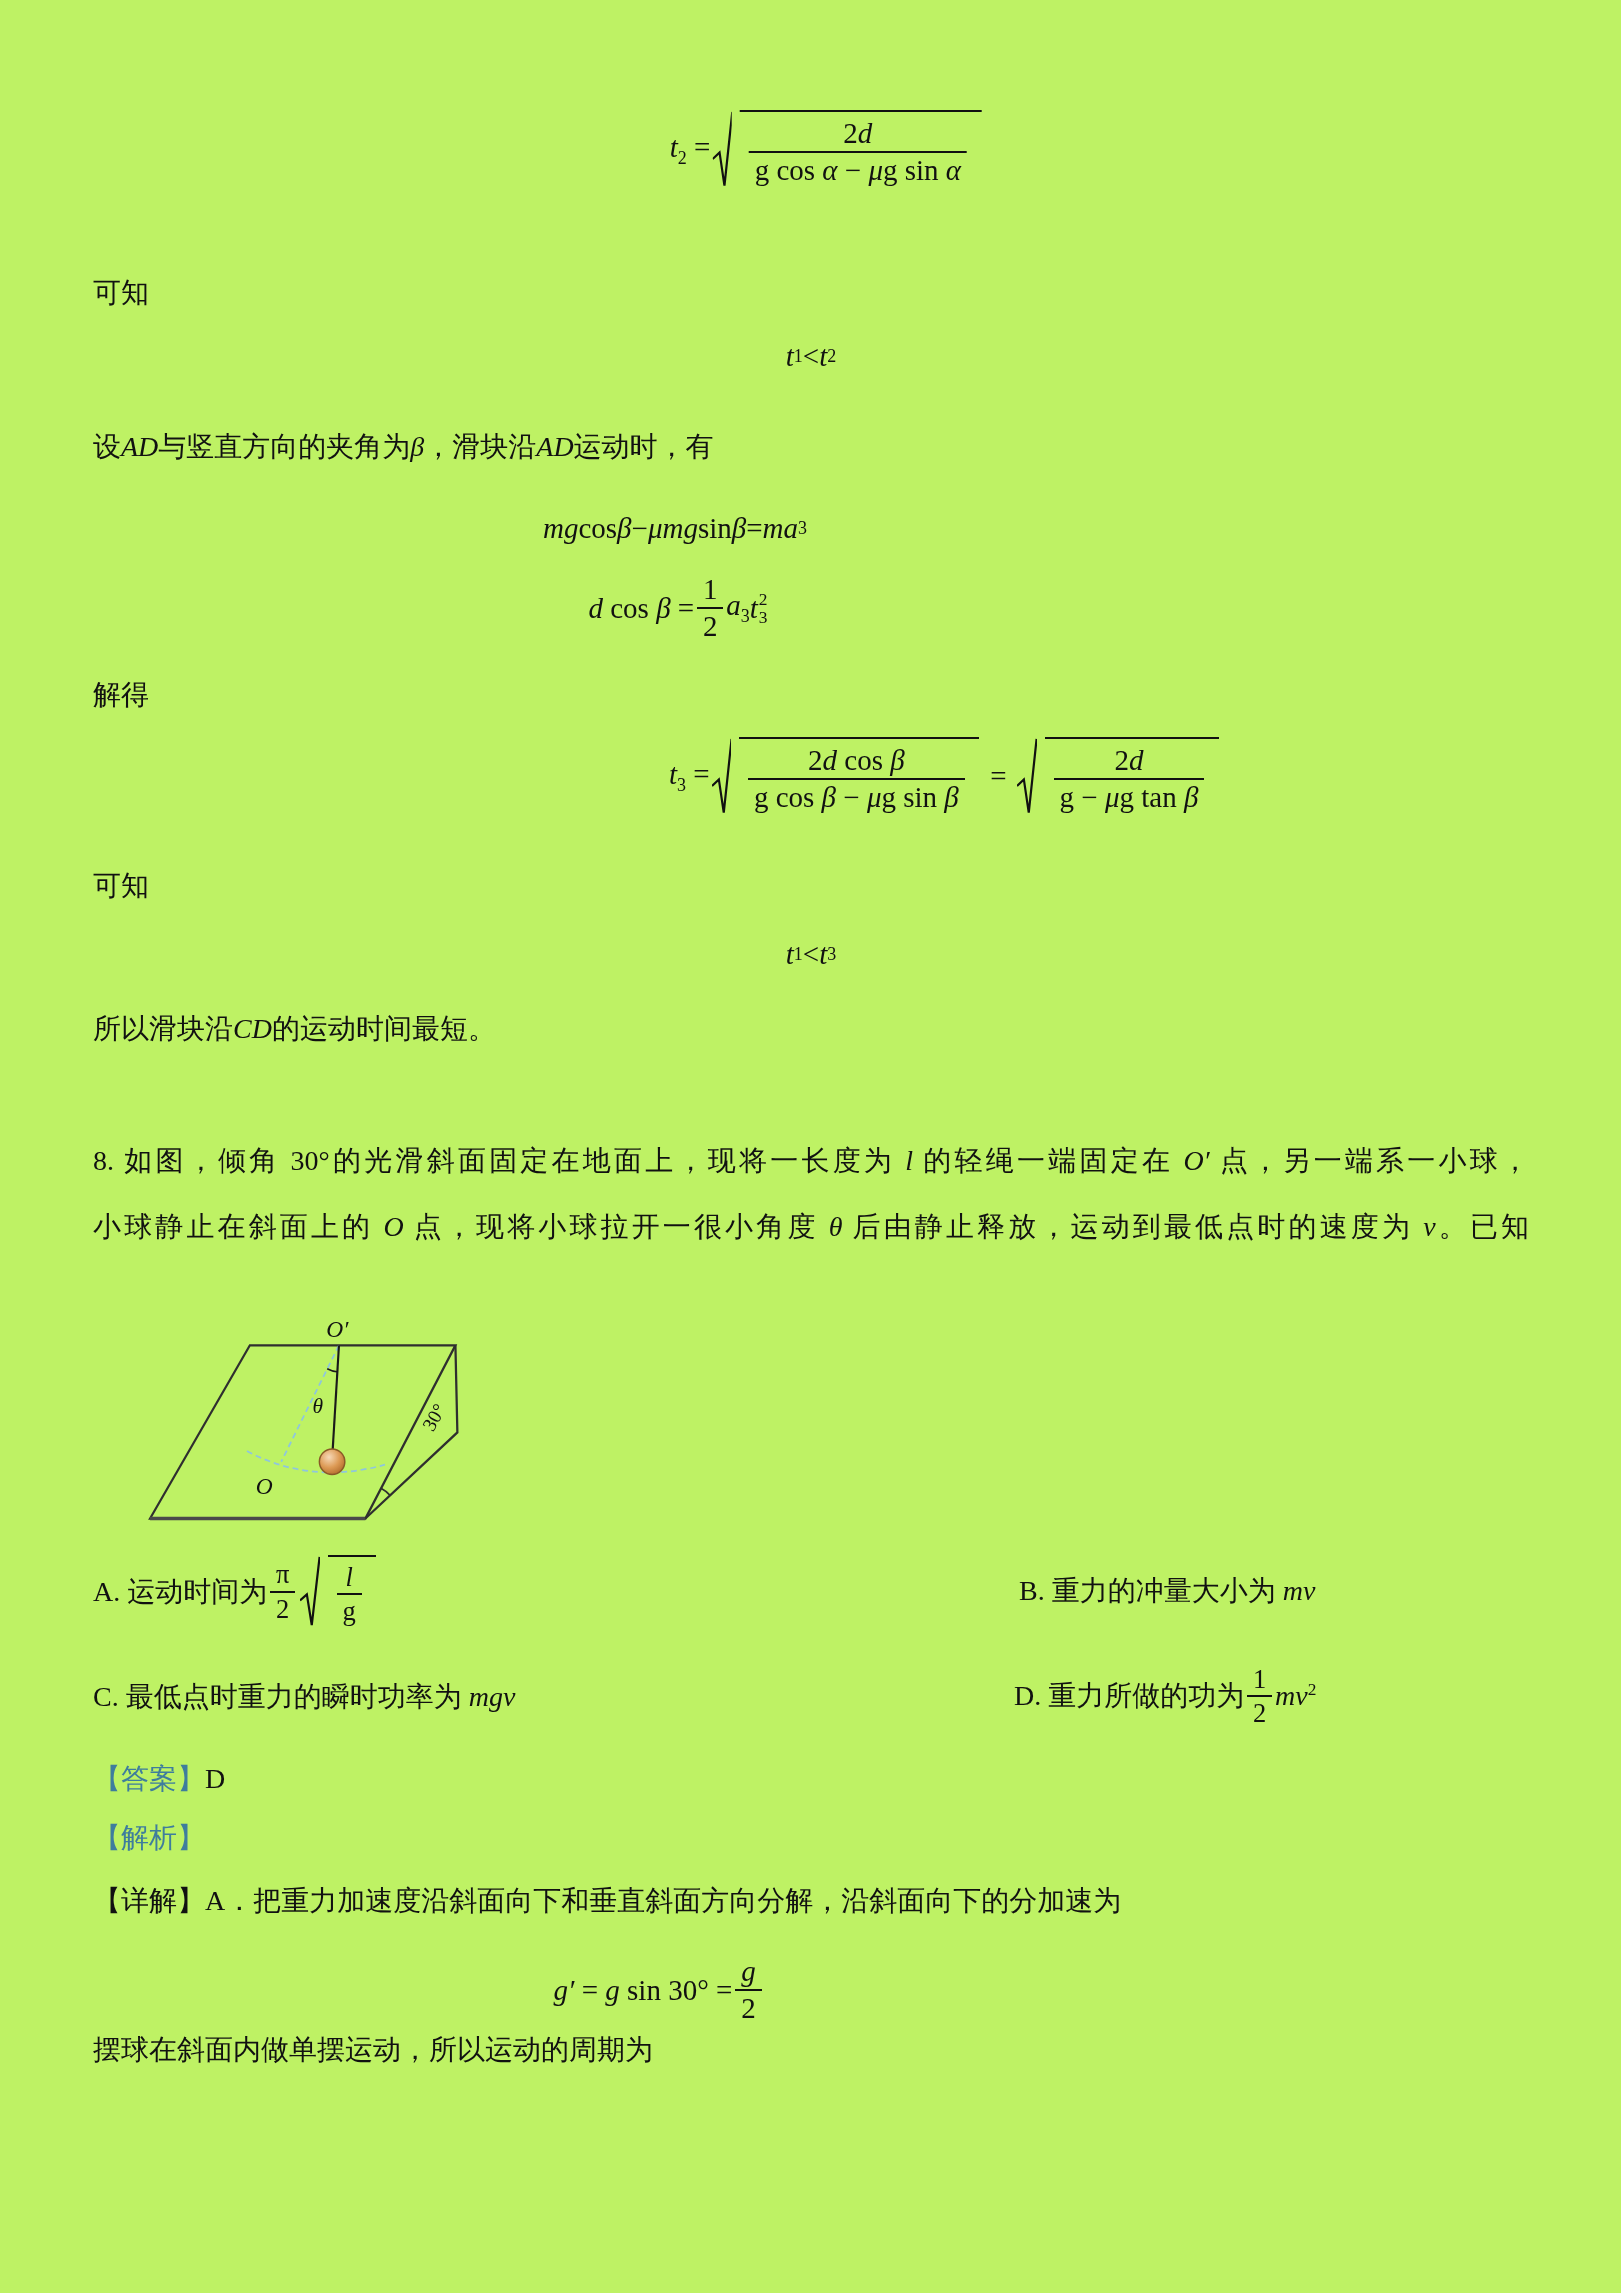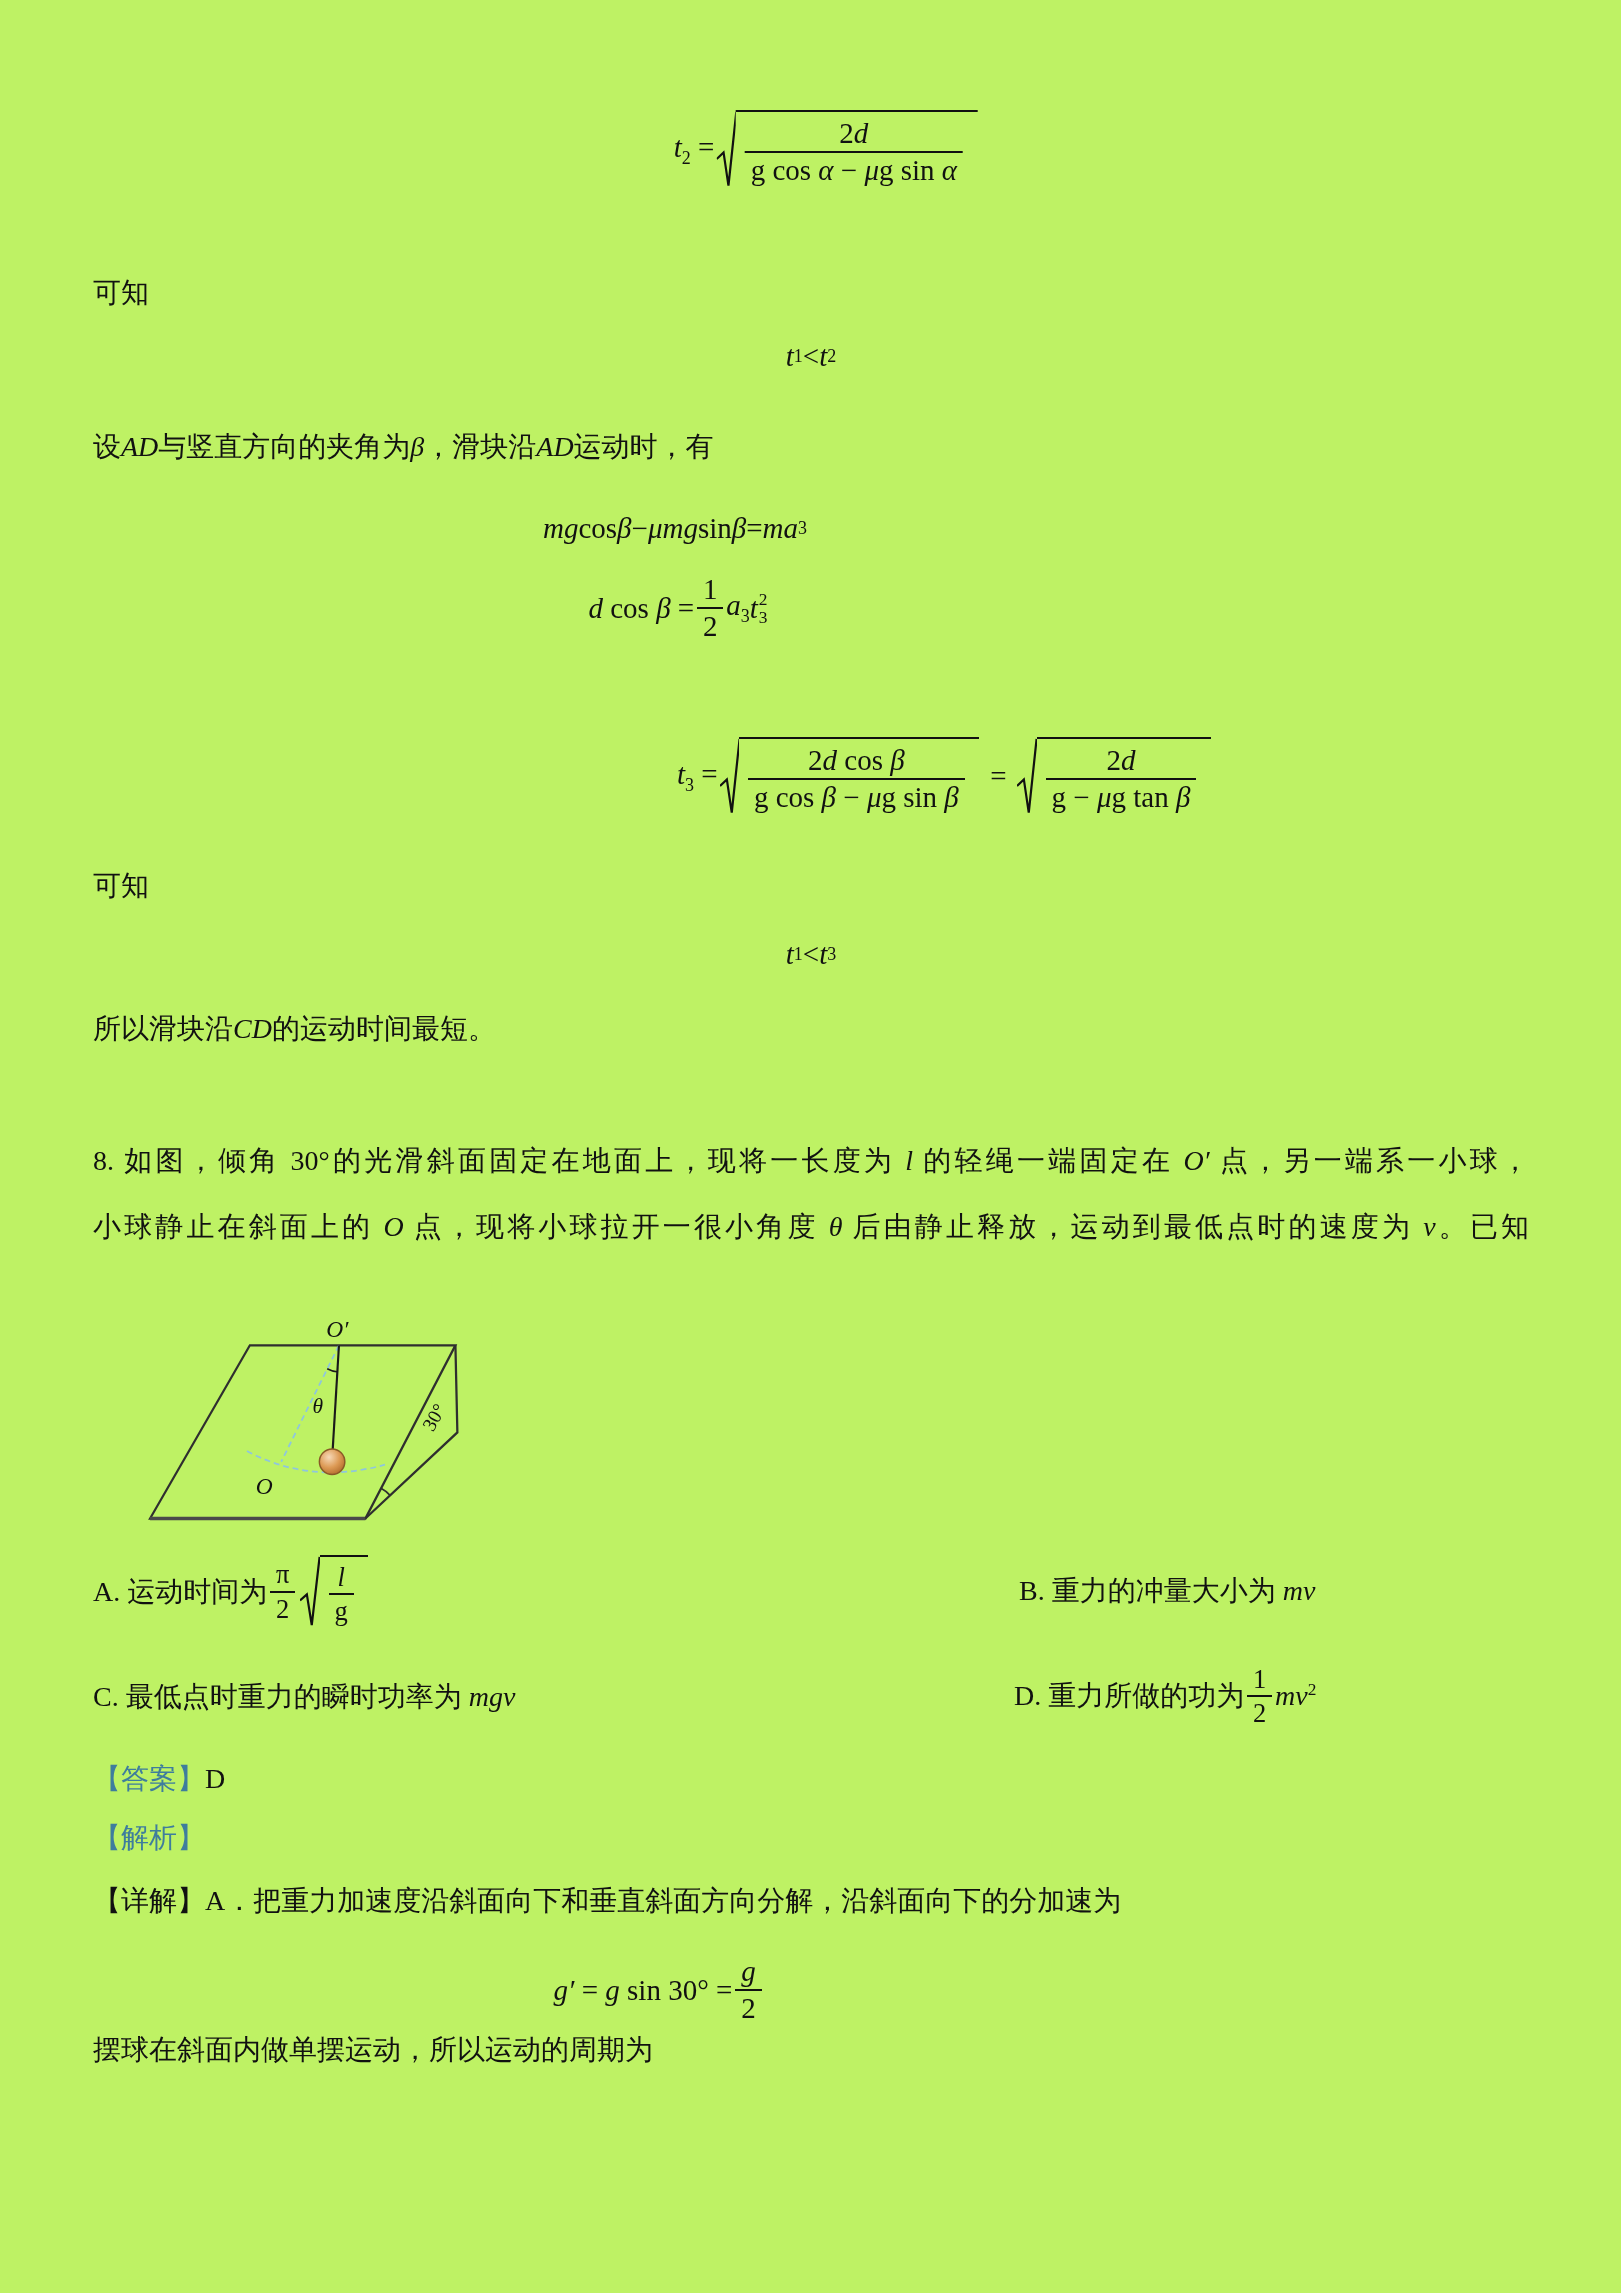--- a/index.html
+++ b/index.html
@@ -16,21 +16,21 @@
   .eqline{left:93px;width:1436px;text-align:center;font-size:29px;}
   .eqbox{display:inline-flex;align-items:center;white-space:nowrap;}
   .it{font-style:italic;}
   sub,sup{font-size:0.62em;}
   .mo{margin:0 8.8px;}
   
   .frac{display:inline-flex;flex-direction:column;align-items:center;vertical-align:middle;line-height:1.15;margin:0 2.9px;}
   .frac .num{padding:0 5.9px 1px;}
   .frac .den{border-top:2px solid #111;padding:1px 5.9px 0;}
   
-  .sqrt{display:inline-flex;align-items:flex-start;margin:0 2px;}
+  .sqrt{display:inline-flex;align-items:flex-start;margin:0 2px;gap:8px;}
   .sqrt .rad{width:19.6px;align-self:stretch;height:auto;flex:0 0 auto;}
   .sqrt .sqbody{border-top:2.4px solid #111;display:inline-flex;align-items:center;padding:4.9px 11.8px 2px 5.9px;}
   
   .ss{display:inline-flex;flex-direction:column;align-items:flex-start;justify-content:center;
       font-size:0.6em;line-height:1.05;vertical-align:-0.35em;margin-left:1px;}
   .tag{color:#3e7d9d;}
   .opt{font-size:28px;white-space:nowrap;display:flex;align-items:center;}
   .opt .frac,.opt .sqrt{font-size:26.5px;}
 </style>
 </head>
@@ -93,20 +93,21 @@
       </span>
       <span><span class="it">a</span><sub>3</sub></span>
       <span class="it">t</span>
       <span class="ss">
         <span>2</span>
         <span>3</span>
       </span>
     </span>
   </div>
 
+  <div class="abs col para" style="top:676px">解得</div>
 
   <div class="abs eqline" style="top:737px">
     <span class="eqbox" style="transform:translateX(134px)">
       <span><span class="it">t</span><sub>3</sub><span> = </span></span>
       <span class="sqrt">
         <svg class="rad" viewBox="0 0 20 60" preserveAspectRatio="none">
             <path d="M0 37 L7 32 L12 57 L20 1.5" fill="none" stroke="#111" stroke-width="2.2" vector-effect="non-scaling-stroke"></path>
           </svg>
         <span class="sqbody">
             <span class="frac">

